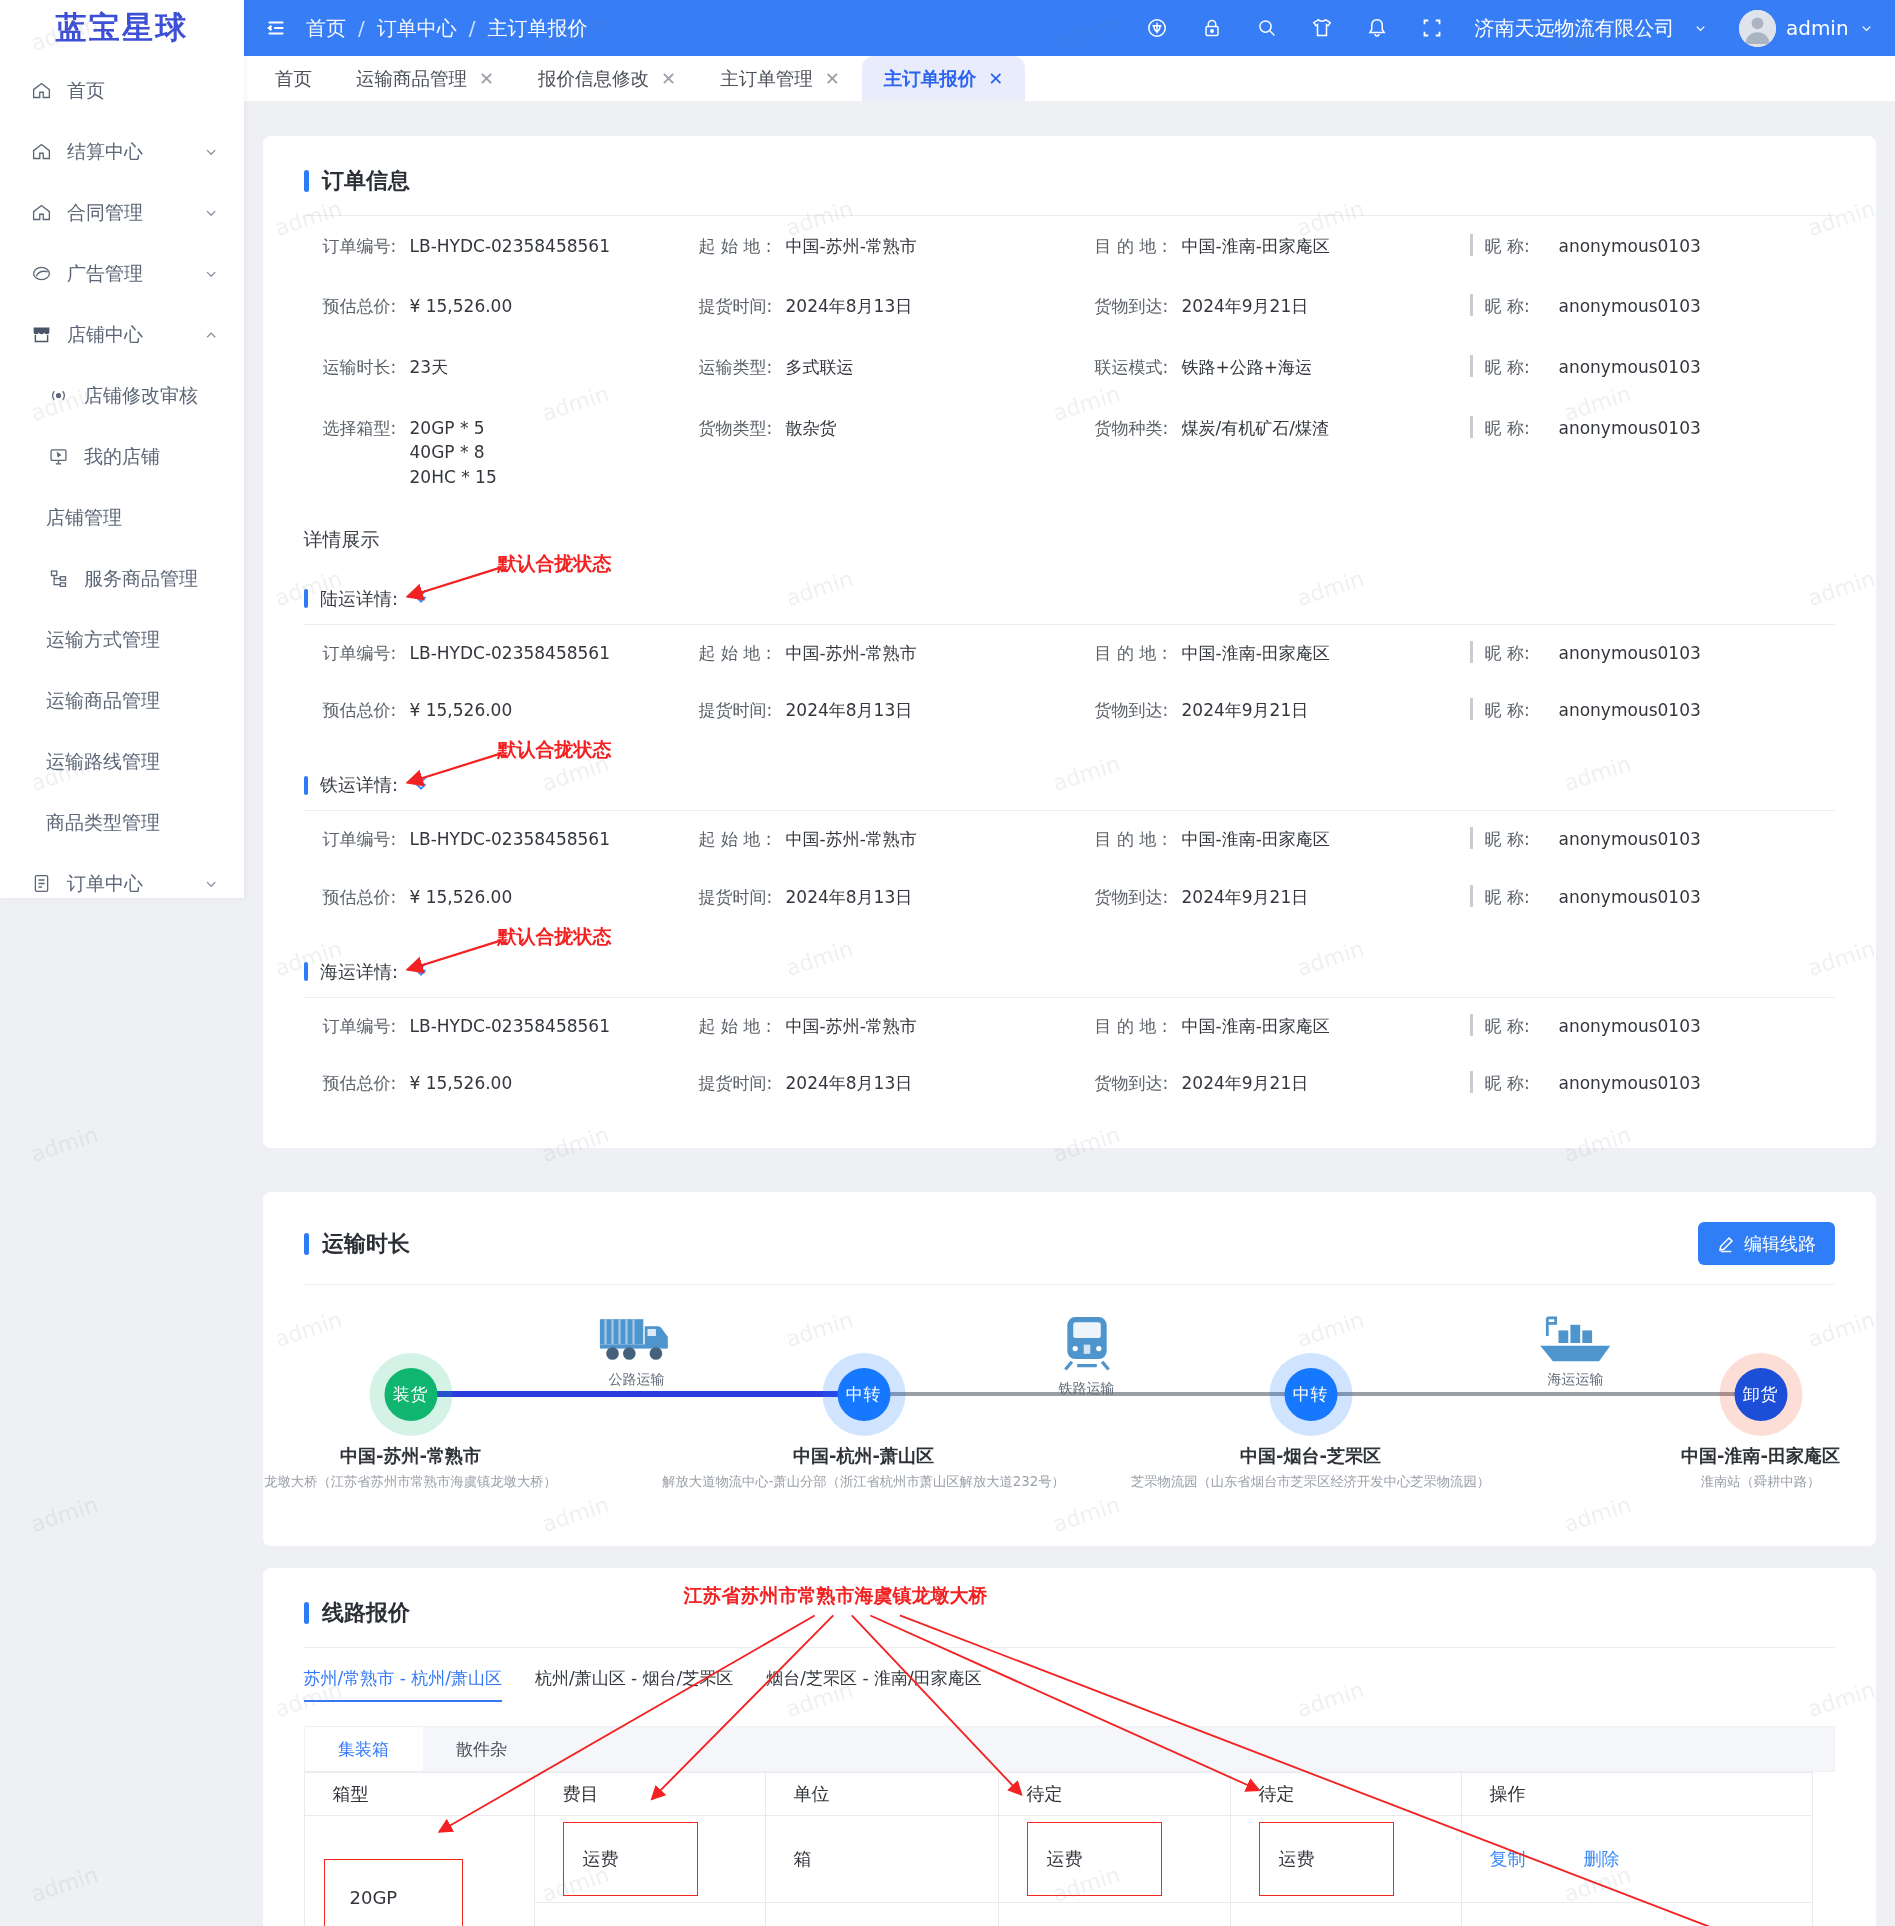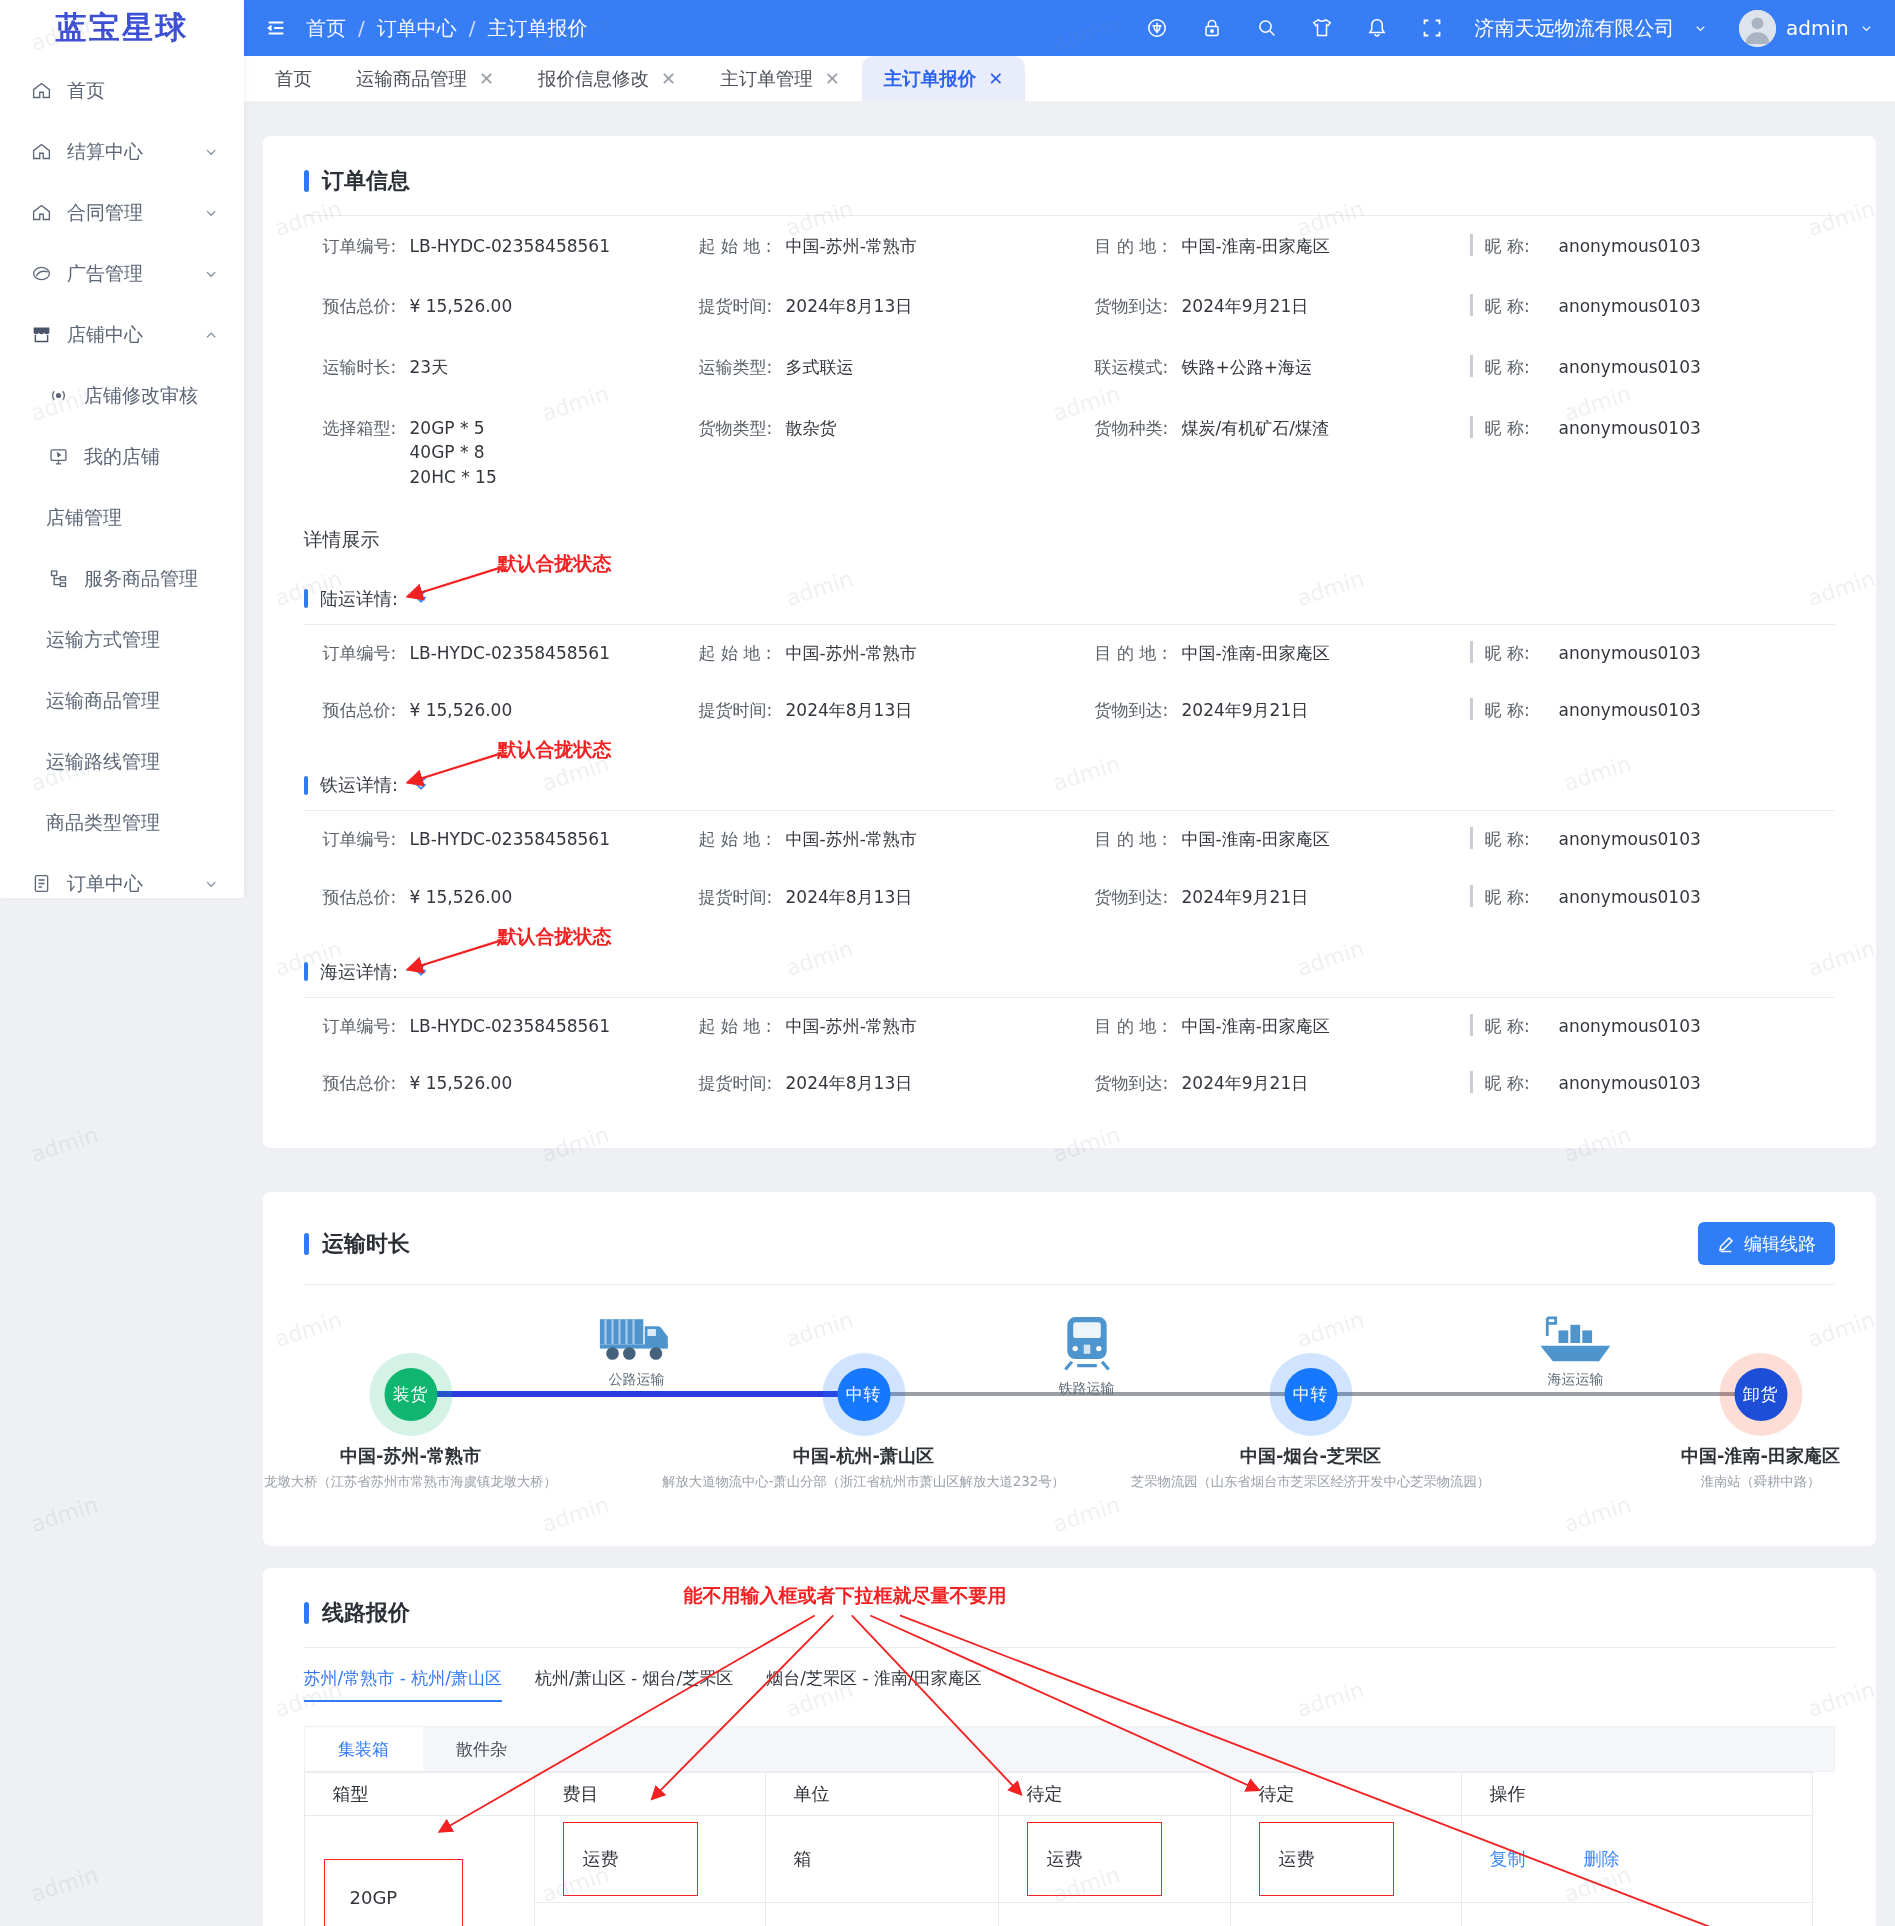--- a/index.html
+++ b/index.html
@@ -655,21 +655,21 @@
         <div class="tl-addr" style="left:107px;">龙墩大桥（江苏省苏州市常熟市海虞镇龙墩大桥）</div>
         <div class="tl-addr" style="left:560px;">解放大道物流中心-萧山分部（浙江省杭州市萧山区解放大道232号）</div>
         <div class="tl-addr" style="left:1007px;">芝罘物流园（山东省烟台市芝罘区经济开发中心芝罘物流园）</div>
         <div class="tl-addr" style="left:1457px;">淮南站（舜耕中路）</div>
       </div>
     </section>
 
     <div class="gap30"></div>
 
     <section class="card">
-      <div class="q-anno">能不用输入框或者下拉框就尽量不要用</div>
+      <div class="q-anno">江苏省苏州市常熟市海虞镇龙墩大桥</div>
       <svg class="q-arrows" width="1613" height="563" viewBox="0 0 2178 760">
         <defs>
             <marker id="ah2" markerWidth="10" markerHeight="10" refX="7" refY="4" orient="auto">
               <path d="M0 0 L8 4 L0 8 z" fill="#f32121"></path>
             </marker>
           </defs>
         <line x1="745" y1="64" x2="238" y2="356" stroke="#f32121" stroke-width="2.5" marker-end="url(#ah2)"></line>
         <line x1="770" y1="64" x2="525" y2="312" stroke="#f32121" stroke-width="2.5" marker-end="url(#ah2)"></line>
         <line x1="795" y1="64" x2="1024" y2="306" stroke="#f32121" stroke-width="2.5" marker-end="url(#ah2)"></line>
         <line x1="820" y1="64" x2="1345" y2="300" stroke="#f32121" stroke-width="2.5" marker-end="url(#ah2)"></line>

